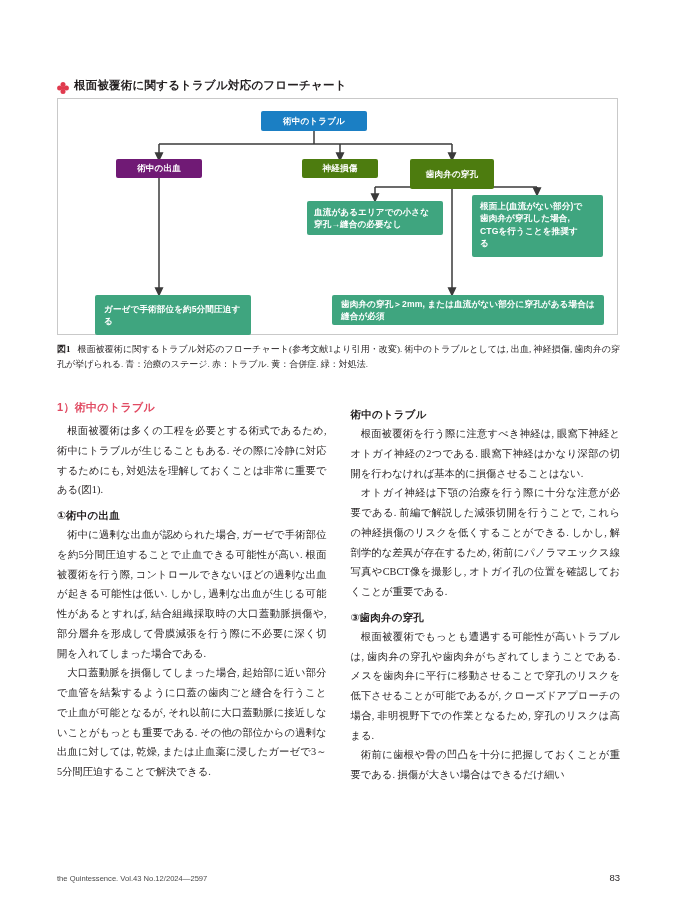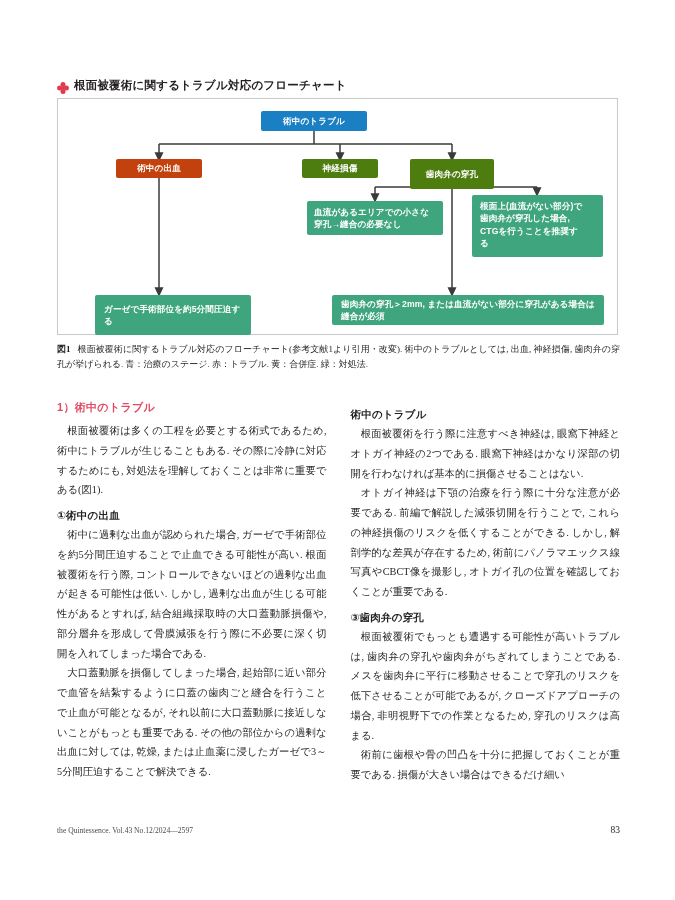--- a/index.html
+++ b/index.html
@@ -75,21 +75,21 @@
     font-weight: bold;
     font-size: 8.6px;
     line-height: 1.45;
     display: flex;
     align-items: center;
     letter-spacing: 0.1px;
   }
   .node.center { justify-content: center; text-align: center; }
   .node.left   { justify-content: flex-start; text-align: left; }
   .node-blue   { background: #1b7fc4; }
-  .node-yellow { background: #c2410c; }
+  .node-yellow { background: #701a75; }
   .node-red    { background: #4d7c0f; }
   .node-green  { background: #3fa57f; }
 
   .n-trouble      { left: 203px; top: 12px;  width: 106px; height: 20px; }
   .n-bleed        { left: 58px;  top: 60px;  width: 86px;  height: 19px; }
   .n-nerve        { left: 244px; top: 60px;  width: 76px;  height: 19px; }
   .n-perf         { left: 352px; top: 60px;  width: 84px;  height: 30px; }
 
   .n-small-perf   { left: 249px; top: 102px; width: 136px; height: 34px; padding: 4px 7px; }
   .n-ctg          { left: 414px; top: 96px;  width: 131px; height: 62px; padding: 5px 8px;
@@ -148,26 +148,26 @@
     text-align: justify;
     text-justify: inter-ideograph;
     text-indent: 1em;
     color: #231f20;
   }
 
   
   .footer {
     position: absolute;
     left: 57px;
-    top: 825px;
+    top: 872px;
     width: 563px;
     display: flex;
     justify-content: space-between;
     align-items: baseline;
-    font-family: Liberation Serif, serif;
+    font-family: Liberation Sans, sans-serif;
     font-size: 7.6px;
     color: #4a4a4a;
     text-align: right;
   }
   .footer .pageno {
     font-size: 9.5px;
     color: #231f20;
   }
 </style>
 </head>

